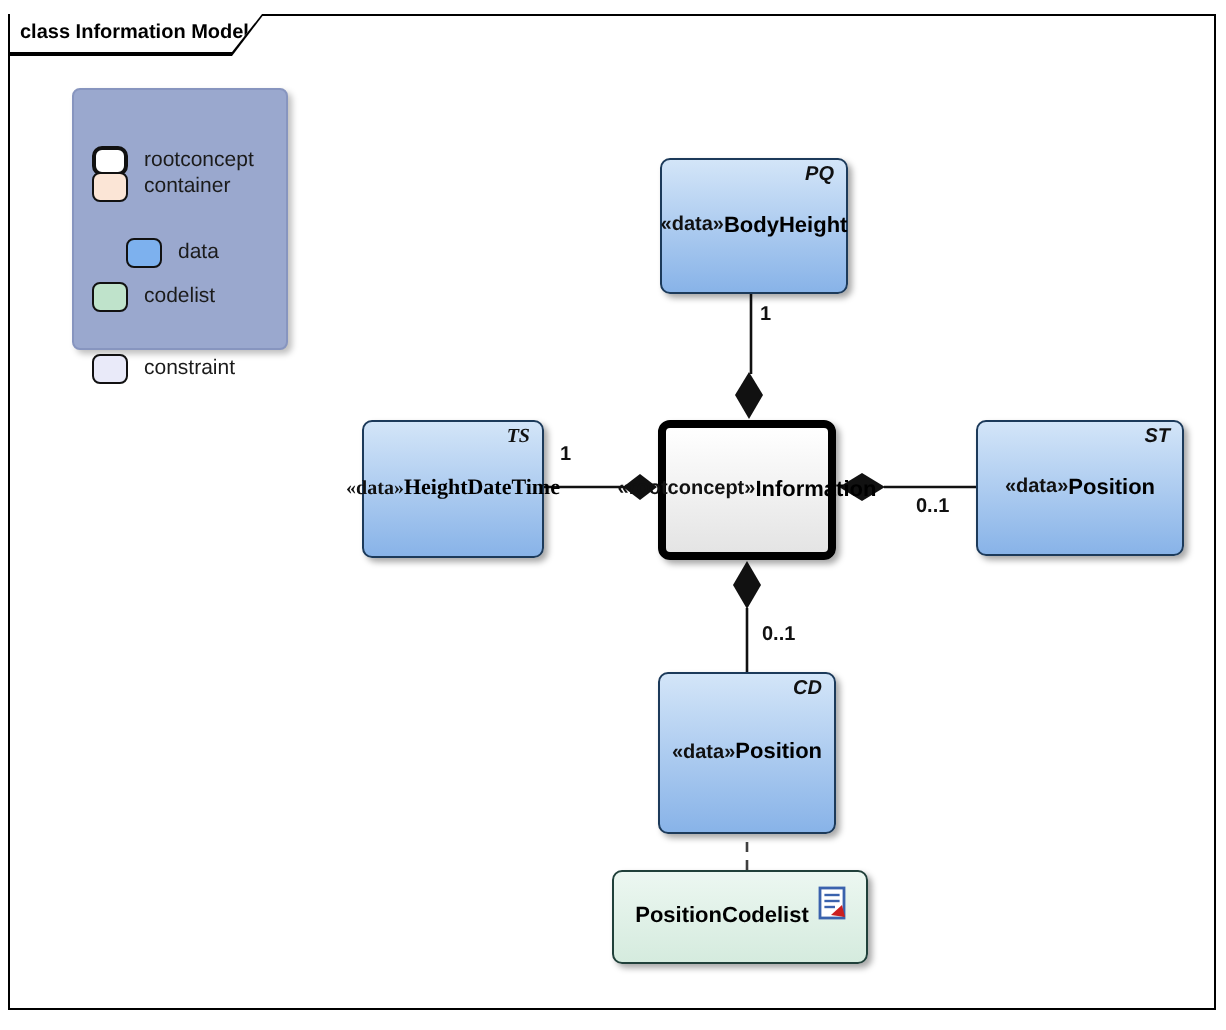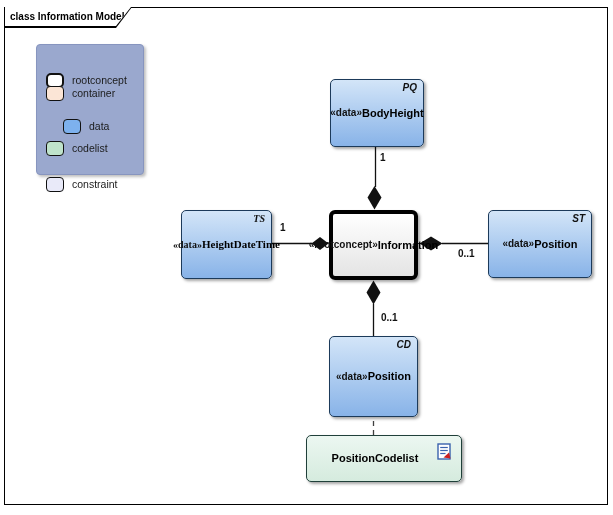--- a/index.html
+++ b/index.html
@@ -35,21 +35,21 @@
   .node-root { background:linear-gradient(to bottom, #ffffff 0%, #e4e4e4 100%);
     border:4px solid #000; border-radius:6px; box-shadow:2px 2px 3px rgba(0,0,0,0.35); }
   .node-codelist { background:linear-gradient(to bottom, #ecf7f1 0%, #d5ebde 100%);
     border:1.3px solid #20403a; border-radius:5px; box-shadow:2px 2px 3px rgba(0,0,0,0.35); }
 
   .n-heightvalue { left:330px; top:79px;  width:94px; height:68px; }
   .n-heightdatetime { left:181px; top:210px; width:91px; height:69px;font-family:Liberation Serif, serif; }
   .n-bodyheight { left:329px; top:210px; width:89px; height:70px; }
   .n-comment { left:488px; top:210px; width:104px; height:68px; }
   .n-position { left:329px; top:336px; width:89px; height:81px; }
-  .n-positioncodelist { left:306px; top:435px; width:156px; height:47px; }
+  .n-positioncodelist { left:306px; top:435px; width:128px; height:47px; }
   .n-positioncodelist .node-name { margin-right:18px; }
 
   .doc-icon { position:absolute; right:9px; top:7px; width:15px; height:18px; }
 
   .mult { position:absolute; font-size:10px; font-weight:bold; color:#111; z-index:4; white-space:nowrap; }
   .m-top { left:380px; top:152px; }
   .m-left { left:280px; top:222px; }
   .m-bottom { left:381px; top:312px; }
   .m-right { left:458px; top:248px; }
 </style>

